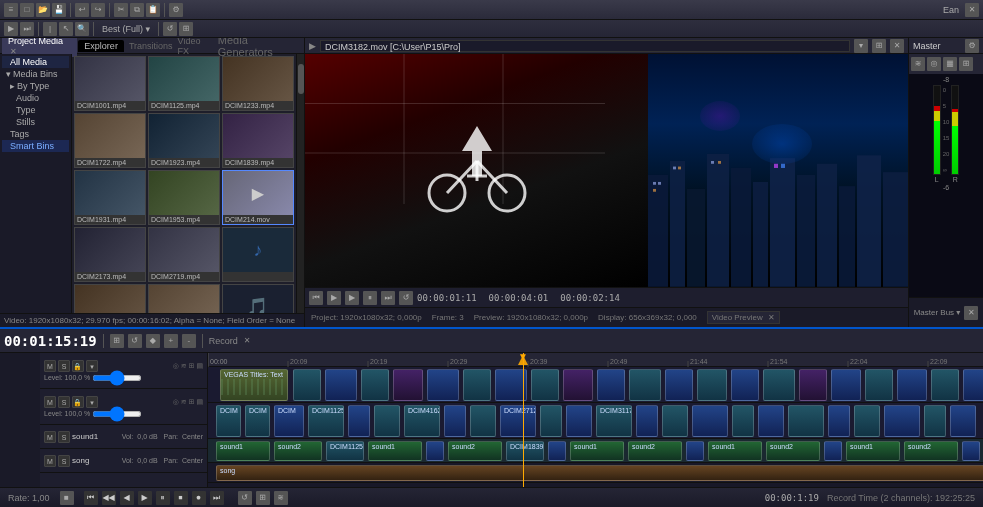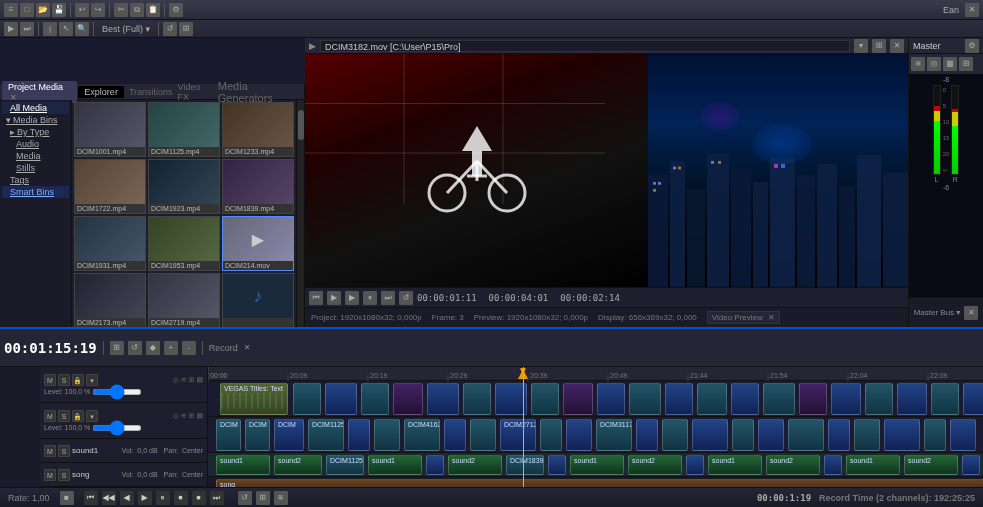--- a/index.html
+++ b/index.html
@@ -51,21 +51,20 @@
     }
 
     
     .left-panel {
       width: 305px;
       min-width: 305px;
       background: #1e1e2a;
       border-right: 1px solid #111;
       display: flex;
       flex-direction: column;
-      margin-top: 46px;
     }
 
     .panel-tabs {
       height: 16px;
       background: #252535;
       display: flex;
       align-items: center;
       font-size: 9px;
       color: #aaa;
       gap: 1px;
@@ -103,21 +102,20 @@
       border-right: 1px solid #111;
       overflow-y: auto;
       font-size: 9px;
       padding: 2px;
     }
     .tree-item {
       padding: 1px 2px 1px 8px;
       cursor: pointer;
       color: #aaa;
       white-space: nowrap;
-      text-decoration: underline;
     }
     .tree-item.active { color: #fff; background: #3355aa33; }
     .tree-item.selected { background: #2244aa55; color: #7aadff; }
 
     .media-grid {
       flex: 1;
       overflow-y: auto;
       padding: 2px;
       display: flex;
       flex-direction: column;
@@ -277,21 +275,21 @@
     
     .timeline-area {
       height: 160px;
       background: #1a1a28;
       border-top: 2px solid #0055cc;
       display: flex;
       flex-direction: column;
     }
 
     .timeline-toolbar {
-      height: 38px;
+      height: 24px;
       background: #252535;
       display: flex;
       align-items: center;
       padding: 0 4px;
       gap: 4px;
       border-bottom: 1px solid #111;
     }
     .timeline-timecode {
       font-size: 14px;
       color: #fff;
@@ -443,21 +441,20 @@
       justify-content: center;
       font-size: 8px;
       cursor: pointer;
       color: #ccc;
     }
     .status-right {
       margin-left: auto;
       display: flex;
       align-items: center;
       gap: 8px;
-      font-weight: bold;
     }
     .status-timecode {
       font-family: monospace;
       color: #aaa;
     }
 
     
     ::-webkit-scrollbar { width: 6px; height: 6px; }
     ::-webkit-scrollbar-track { background: #1a1a28; }
     ::-webkit-scrollbar-thumb { background: #444; border-radius: 3px; }
@@ -546,21 +543,21 @@
         <div style="margin-left:4px;font-size:11px;color:#666;">Media Generators</div>
       </div>
 
       <div class="media-browser">
 
         <div class="media-tree">
           <div class="tree-item active">All Media</div>
           <div class="tree-item" style="padding-left:4px;">▾ Media Bins</div>
           <div class="tree-item" style="padding-left:8px;">▸ By Type</div>
           <div class="tree-item" style="padding-left:14px;">Audio</div>
-          <div class="tree-item" style="padding-left:14px;">Media</div>
+          <div class="tree-item" style="padding-left:14px;">Type</div>
           <div class="tree-item" style="padding-left:14px;">Stills</div>
           <div class="tree-item" style="padding-left:8px;">Tags</div>
           <div class="tree-item selected" style="padding-left:8px;">Smart Bins</div>
         </div>
 
         <div class="media-grid">
           <div class="media-grid-inner">
 
             <div class="media-thumb">
               <div class="thumb-img thumb-c2"></div>
@@ -635,20 +632,23 @@
 
             </div>
           </div>
         </div>
 
         <div class="media-scrollbar">
           <div class="media-scroll-thumb"></div>
         </div>
       </div>
 
+      <div class="media-status">
+        <span>Video: 1920x1080x32; 29.970 fps; 00:00:16:02; Alpha = None; Field Order = None</span>
+      </div>
     </div>
 
     <div class="center-panel">
       <div class="preview-top">
         <span style="color:#888;">▶</span>
         <div class="preview-path">DCIM3182.mov [C:\User\P15\Pro]</div>
         <span class="toolbar-icon">▾</span>
         <span class="toolbar-icon">⊞</span>
         <span class="toolbar-icon">✕</span>
       </div>

